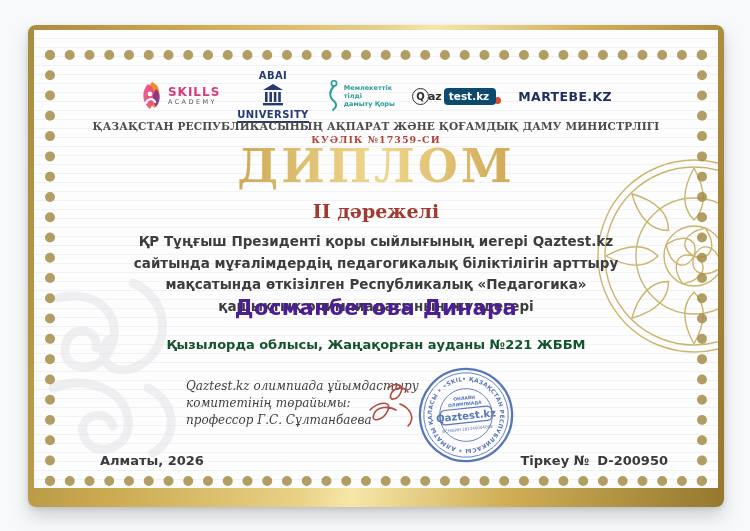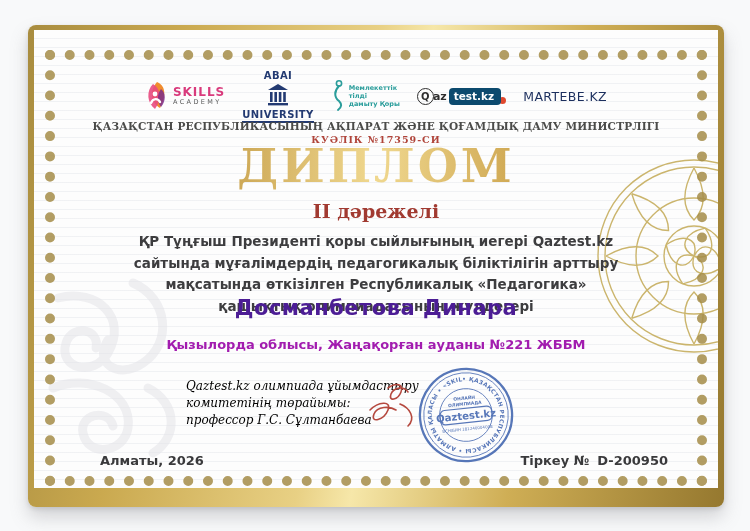--- a/index.html
+++ b/index.html
@@ -41,43 +41,43 @@
   .abai .word{font-size:10px;font-weight:bold;color:#233a72;letter-spacing:.4px;}
   .til-text{font-size:6.5px;font-weight:bold;color:#2a9d9b;line-height:8px;}
   .qaztest{display:flex;align-items:center;gap:2px;}
   .q-ring{width:15px;height:15px;border:1.6px solid #2e2e2e;border-radius:50%;
     display:inline-flex;align-items:center;justify-content:center;
     font-size:10px;font-weight:bold;color:#2e2e2e;}
   .qaz-az{font-size:11px;font-weight:bold;color:#2e2e2e;margin-left:-3px;}
   .q-pill{background:#0c4a6e;color:#fff;font-size:10.5px;font-weight:bold;
     padding:2px 7px 3px 5px;border-radius:4px;position:relative;}
   .q-dot{width:7px;height:7px;border-radius:50%;background:#e0492e;margin-left:-4px;margin-top:8px;}
-  .martebe{font-size:12.5px;font-weight:normal;color:#1c2f5e;letter-spacing:.4px;}
+  .martebe{font-size:12.5px;font-weight:bold;color:#1c2f5e;letter-spacing:.4px;}
 
   .center-line{position:absolute;left:30px;right:30px;text-align:center;}
   .ministry{top:90px;font-family:"DejaVu Serif",serif;font-weight:bold;font-size:10.5px;color:#4b4b49;letter-spacing:.2px;}
   .cert-no{top:104px;font-family:"DejaVu Serif",serif;font-weight:bold;font-size:9.5px;color:#b0443a;letter-spacing:1px;}
   .diploma{
     top:108px;font-family:"DejaVu Serif",serif;font-weight:bold;font-size:46px;line-height:56px;letter-spacing:3px;
     color:#c9a553;
   }
   @supports ((-webkit-background-clip:text) or (background-clip:text)){
     .diploma{
       background:linear-gradient(92deg,#8d6a26 0%,#c49c48 22%,#f0d88f 50%,#d0a954 72%,#8d6a26 100%);
       -webkit-background-clip:text;background-clip:text;color:transparent;
     }
   }
   .degree{top:170px;font-family:"DejaVu Serif",serif;font-weight:bold;font-size:19px;color:#a13a31;}
   .paragraph{top:201px;font-size:13.5px;font-weight:bold;color:#3d3d3f;line-height:21.5px;}
   .winner-name{top:266px;font-size:21px;font-weight:bold;color:#4c1d95;letter-spacing:.5px;}
-  .school{top:307px;font-size:13px;font-weight:bold;color:#a21caf;}
+  .school{top:307px;font-size:13px;font-weight:bold;color:#14532d;}
 
   .signatory{
     position:absolute;left:152px;top:348px;
-    font-family:"DejaVu Serif",serif;font-style:italic;font-size:12px;line-height:17px;color:#000000;
+    font-family:"DejaVu Serif",serif;font-style:italic;font-size:12px;line-height:17px;color:#404040;
   }
   .signature-svg{position:absolute;left:324px;top:350px;}
   .stamp{position:absolute;left:384px;top:337px;width:96px;height:96px;transform:rotate(-6deg);opacity:.92;}
 
   .footer-left{position:absolute;left:66px;top:423px;font-size:13px;font-weight:bold;color:#3a3a3c;}
   .footer-right{position:absolute;right:50px;top:423px;font-size:13px;font-weight:bold;color:#3a3a3c;}
   .footer-right .reg-no{margin-left:8px;}
 </style>
 </head>
 <body>

